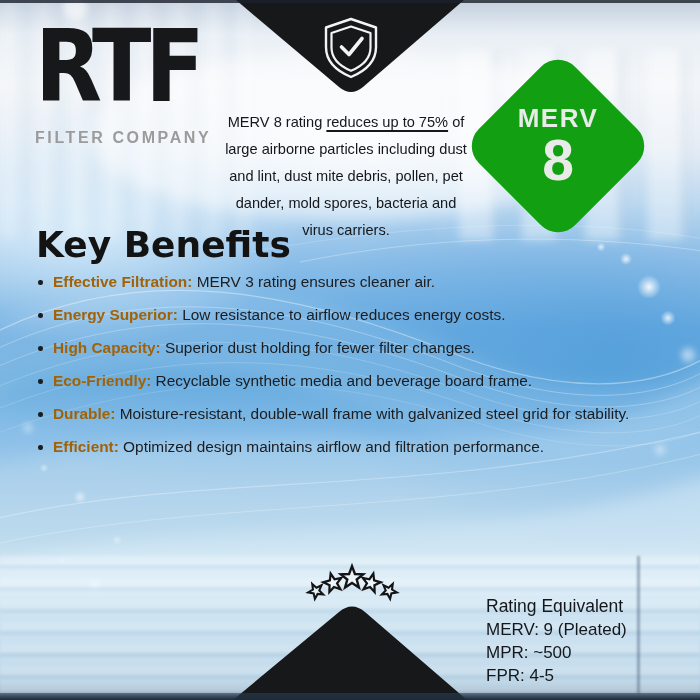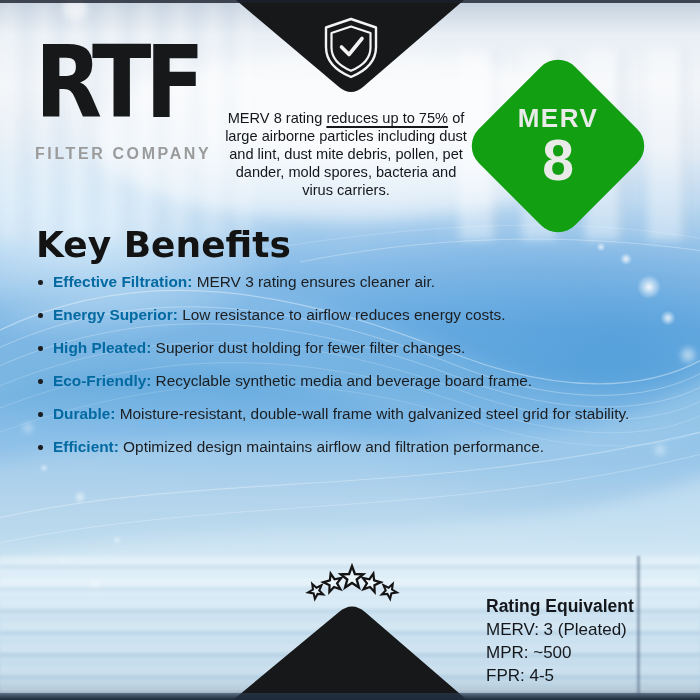--- a/index.html
+++ b/index.html
@@ -50,33 +50,33 @@
     background:rgba(66,92,118,.45);filter:blur(1px);
   }
   svg.waves{position:absolute;left:0;top:0;z-index:1;}
   .edge-top{position:absolute;left:0;top:0;width:700px;height:3px;z-index:5;background:rgba(26,32,44,.8);}
   .edge-bottom{position:absolute;left:0;bottom:0;width:700px;height:7px;z-index:5;background:linear-gradient(180deg, rgba(47,66,88,.55), #1d2b3b);}
 
   
   .layer{position:absolute;inset:0;z-index:2;}
   svg.shapes{position:absolute;left:0;top:0;}
 
-  .logo{position:absolute;left:35px;top:32px;}
+  .logo{position:absolute;left:35px;top:16px;}
   .logo-main{
     font-family:"DejaVu Sans", sans-serif;font-weight:800;font-size:99px;line-height:1.04;
     letter-spacing:-7px;color:#17181a;transform:scaleX(.88);transform-origin:left top;
   }
   .logo-sub{
     font-family:"Liberation Sans", sans-serif;font-weight:bold;font-size:16px;
     letter-spacing:2.6px;color:#9b9b9b;margin-top:10px;
   }
 
   .intro{
     position:absolute;left:224px;top:109px;width:244px;text-align:center;
-    font-size:14.6px;line-height:18px;color:#15171b;font-weight:500;
+    font-size:14.6px;line-height:27px;color:#15171b;font-weight:500;
   }
   .intro .u{text-decoration:underline;text-decoration-thickness:1.5px;text-underline-offset:3px;}
 
   .diamond{
     position:absolute;left:490px;top:78px;width:136px;height:136px;
     background:#12a012;border-radius:24px;transform:rotate(45deg);
   }
   .diamond-inner{
     position:absolute;inset:0;transform:rotate(-45deg);
     display:flex;flex-direction:column;align-items:center;justify-content:center;color:#e9ebe9;
@@ -91,26 +91,26 @@
   ul.benefits{
     position:absolute;left:36px;top:268px;width:648px;margin:0;padding:0;list-style:none;
   }
   ul.benefits li{
     position:relative;padding-left:17px;margin:0 0 5px 0;
     font-size:15.4px;line-height:28px;color:#1b1d20;
   }
   ul.benefits li::before{
     content:"";position:absolute;left:2px;top:12px;width:4.5px;height:4.5px;border-radius:50%;background:#1b1d20;
   }
-  ul.benefits .b-label{font-weight:bold;color:#0369a1;}
+  ul.benefits .b-label{font-weight:bold;color:#a16207;}
 
   .rating{
     position:absolute;left:486px;top:595px;color:#14171b;font-size:17px;line-height:23px;
   }
-  .rating-heading{font-weight:bold;font-size:17.5px;}
+  .rating-heading{font-weight:normal;font-size:17.5px;}
 </style>
 </head>
 <body>
 
 <div class="bg"></div>
 <div class="curtain-left"></div>
 <div class="window-right"></div>
 
 <svg class="waves" width="700" height="700" viewBox="0 0 700 700">
   <defs>
@@ -182,29 +182,29 @@
     <div class="diamond-inner">
       <div class="diamond-label">MERV</div>
       <div class="diamond-value">8</div>
     </div>
   </div>
 
   <div class="kb-heading">Key Benefits</div>
   <ul class="benefits">
     <li><span class="b-label">Effective Filtration:</span><span> MERV 3 rating ensures cleaner air.</span></li>
     <li><span class="b-label">Energy Superior:</span><span> Low resistance to airflow reduces energy costs.</span></li>
-    <li><span class="b-label">High Pleated:</span><span> Superior dust holding for fewer filter changes.</span></li>
+    <li><span class="b-label">High Capacity:</span><span> Superior dust holding for fewer filter changes.</span></li>
     <li><span class="b-label">Eco-Friendly:</span><span> Recyclable synthetic media and beverage board frame.</span></li>
     <li><span class="b-label">Durable:</span><span> Moisture-resistant, double-wall frame with galvanized steel grid for stability.</span></li>
     <li><span class="b-label">Efficient:</span><span> Optimized design maintains airflow and filtration performance.</span></li>
   </ul>
 
   <div class="rating">
     <div class="rating-heading">Rating Equivalent</div>
-    <div>MERV: 3 (Pleated)</div>
+    <div>MERV: 9 (Pleated)</div>
     <div>MPR: ~500</div>
     <div>FPR: 4-5</div>
   </div>
 
 </div>
 
 <div class="edge-top"></div>
 <div class="edge-bottom"></div>
 
 </body></html>

